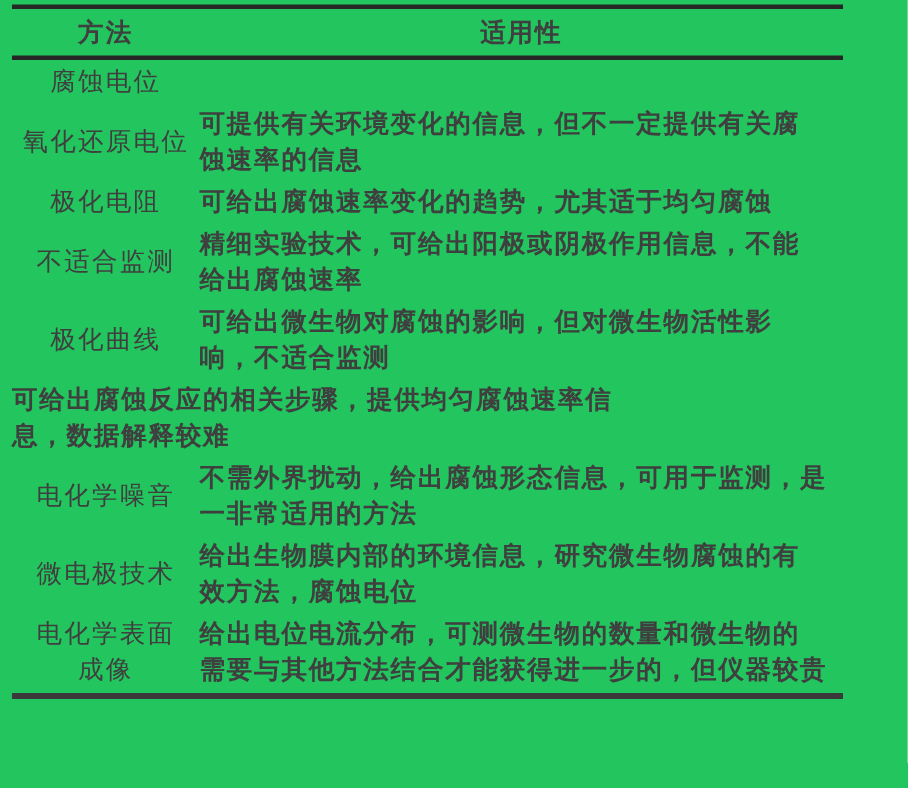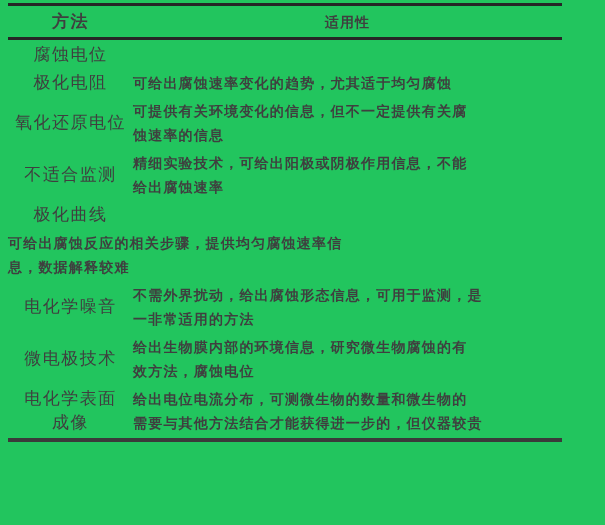--- a/index.html
+++ b/index.html
@@ -63,21 +63,21 @@
     letter-spacing: 1.5px;
     line-height: 24px;
     white-space: pre-line;
   }
   .header-row .method-cell {
     font-weight: 700;
   }
   .content-cell {
     flex: 1 1 auto;
     padding-right: 7px;
-    font-size: 14px;
+    font-size: 17px;
     font-weight: 600;
     letter-spacing: 1.2px;
     line-height: 24px;
     white-space: pre-line;
     text-align: left;
   }
   .header-row .content-cell {
     text-align: center;
     padding-right: 0;
     white-space: normal;
@@ -98,38 +98,40 @@
 
     <div class="rule"></div>
 
     <div class="body-rows">
 
       <div class="row">
         <div class="method-cell">腐蚀电位</div>
       </div>
 
       <div class="row">
-        <div class="method-cell">极化电阻</div>
-        <div class="content-cell">可给出腐蚀速率变化的趋势，尤其适于均匀腐蚀</div>
+        <div class="method-cell">氧化还原电位</div>
+        <div class="content-cell">可提供有关环境变化的信息，但不一定提供有关腐
+蚀速率的信息</div>
       </div>
 
       <div class="row">
-        <div class="method-cell">氧化还原电位</div>
-        <div class="content-cell">可提供有关环境变化的信息，但不一定提供有关腐
-蚀速率的信息</div>
+        <div class="method-cell">极化电阻</div>
+        <div class="content-cell">可给出腐蚀速率变化的趋势，尤其适于均匀腐蚀</div>
       </div>
 
       <div class="row">
         <div class="method-cell">不适合监测</div>
         <div class="content-cell">精细实验技术，可给出阳极或阴极作用信息，不能
 给出腐蚀速率</div>
       </div>
 
       <div class="row">
         <div class="method-cell">极化曲线</div>
+        <div class="content-cell">可给出微生物对腐蚀的影响，但对微生物活性影
+响，不适合监测</div>
       </div>
 
       <div class="row">
         <div class="content-cell">可给出腐蚀反应的相关步骤，提供均匀腐蚀速率信
 息，数据解释较难</div>
       </div>
 
       <div class="row">
         <div class="method-cell">电化学噪音</div>
         <div class="content-cell">不需外界扰动，给出腐蚀形态信息，可用于监测，是

